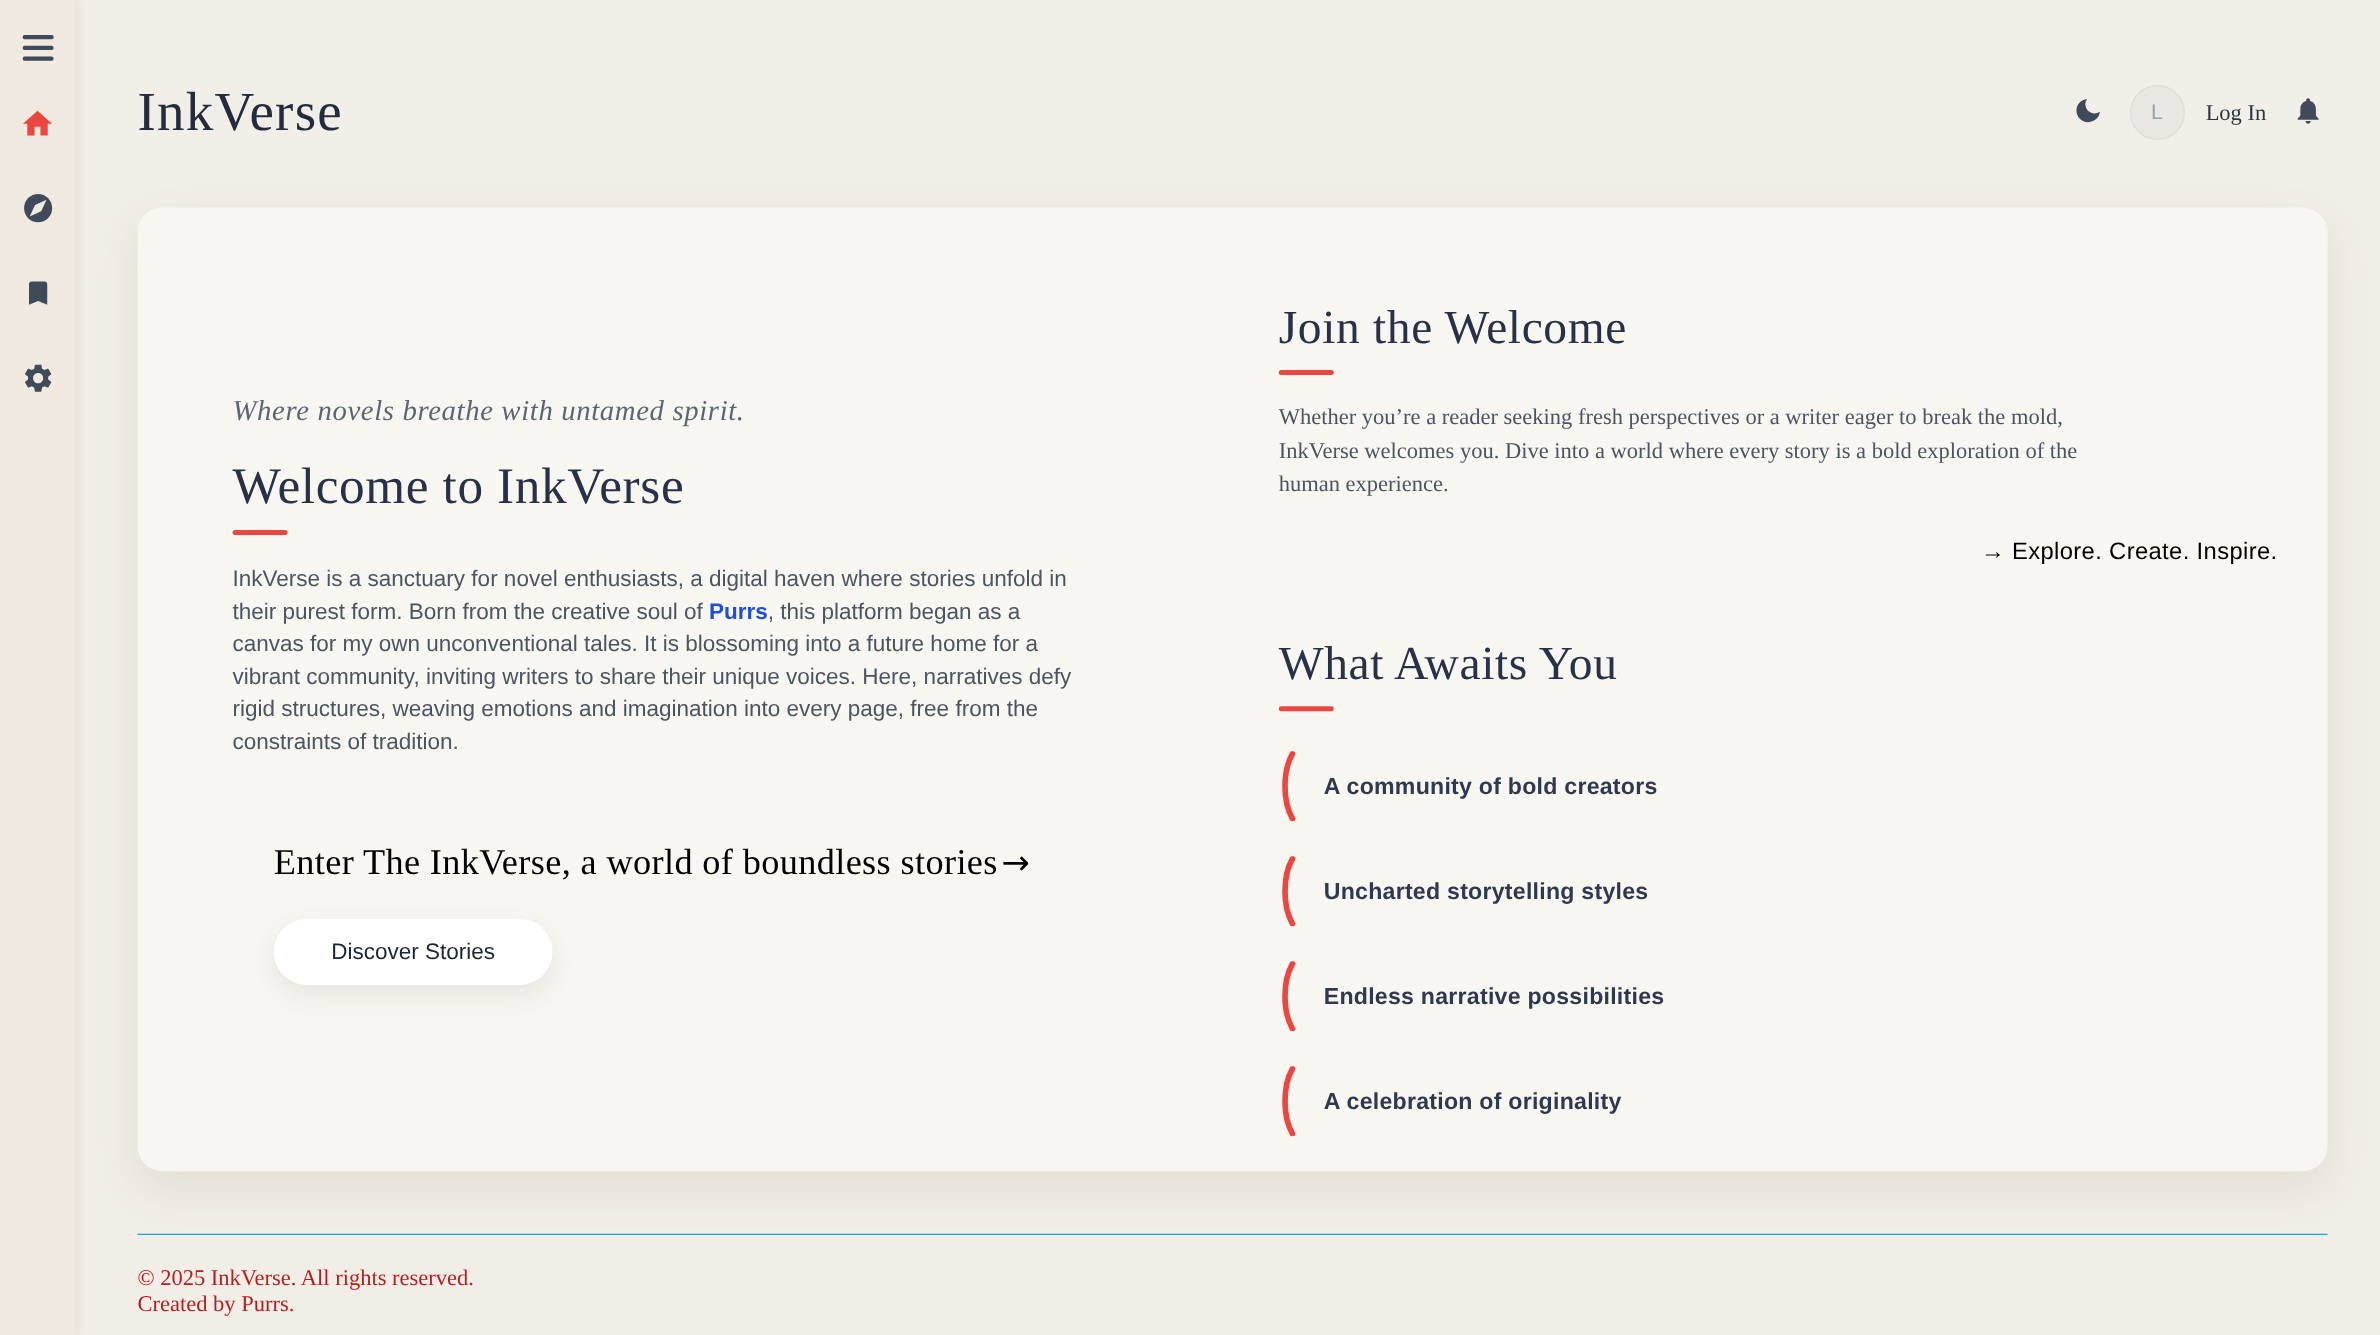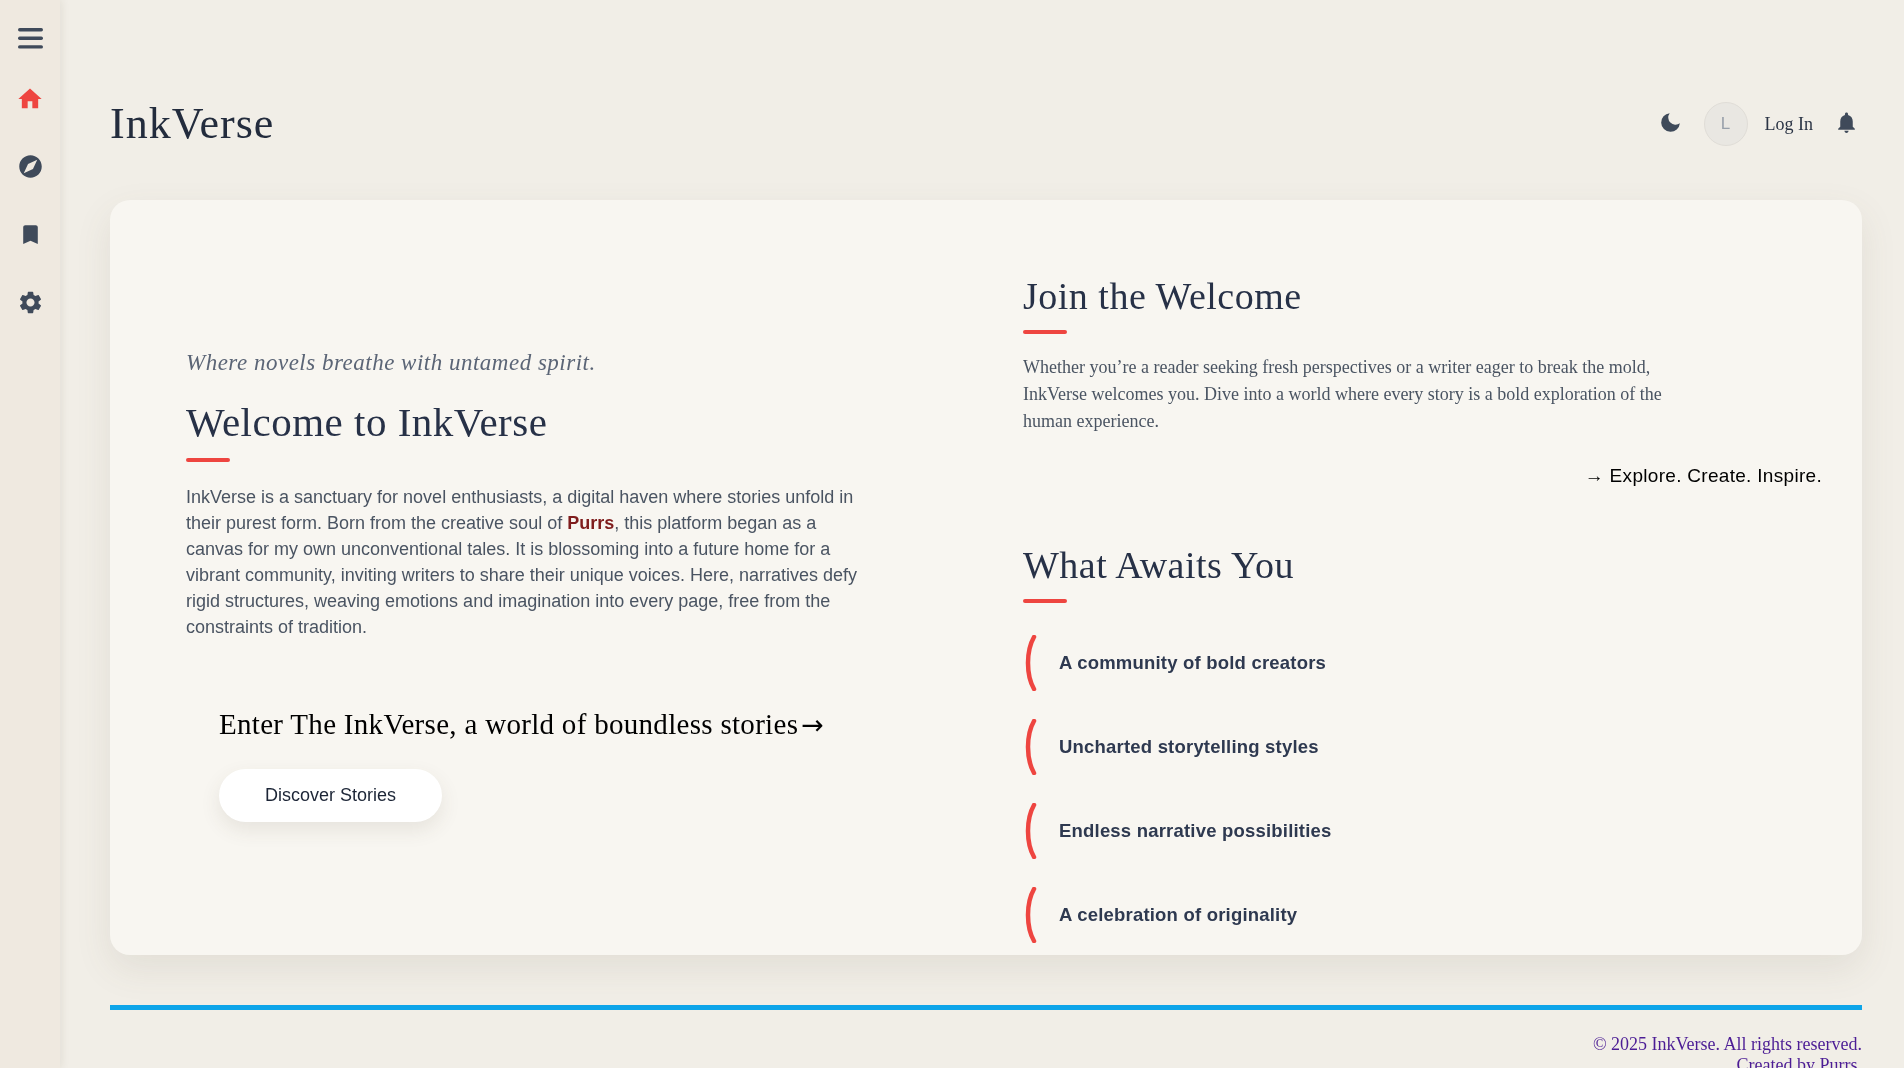--- a/index.html
+++ b/index.html
@@ -27,21 +27,21 @@
   .menu-btn { margin-top: 24px; }
   .side-nav { margin-top: 28px; display: flex; flex-direction: column; gap: 36px; }
   .side-icon { fill: #3f4a5a; }
   .side-icon.active { fill: #ee4540; }
 
   
   .page { flex: 1; display: flex; flex-direction: column; }
 
   .topbar {
     display: flex; justify-content: space-between; align-items: center;
-    padding: 92px 42px 0 50px;
+    padding: 58px 42px 0 50px;
   }
   .brand {
     font-family: "Liberation Serif", serif;
     font-size: 44px; font-weight: 500; letter-spacing: 1px;
     color: #232c3d; line-height: 64px;
   }
   .top-actions { display: flex; align-items: center; gap: 17px; }
   .avatar {
     width: 44px; height: 44px; border-radius: 50%;
     background: #e9e7e2; border: 1px solid #e0ddd7;
@@ -77,21 +77,21 @@
   }
   .welcome-h { font-size: 41px; margin-top: 22px; }
   .red-rule {
     width: 44px; height: 4px; background: #ee4540; border-radius: 2px;
     margin-top: 12px;
   }
   .body-copy {
     font-size: 18px; line-height: 26px; color: #4a5462;
     margin-top: 22px; max-width: 718px;
   }
-  .body-copy b { color: #7f1d1d; }
+  .body-copy b { color: #1d4ed8; }
   .cta-row {
     margin-top: 68px; margin-left: 33px;
     font-family: "Liberation Serif", serif;
     font-size: 29px; color: #000000; letter-spacing: 0.3px;
     display: flex; align-items: center; gap: 3px;
   }
   .cta-arrow { font-family: "DejaVu Sans", sans-serif; font-size: 27px; }
   .pill-btn {
     margin-top: 28px; margin-left: 33px;
     width: fit-content;
@@ -120,25 +120,25 @@
   }
   .bracket { flex: 0 0 14px; height: 56px; }
   .awaits-label {
     margin-left: 22px; font-size: 18.5px; font-weight: 700;
     color: #2e3950; letter-spacing: 0.2px;
   }
 
   
   .footer {
     margin: 50px 42px 0 50px;
-    border-top: 5px solid #0ea5e9;
+    border-top: 1px solid #0ea5e9;
     padding-top: 24px;
-    text-align: right;
-    font-family: "Liberation Serif", serif;
-    font-size: 18px; color: #4c1d95; line-height: 21px;
+    text-align: left;
+    font-family: "Liberation Serif", serif;
+    font-size: 18px; color: #b91c1c; line-height: 21px;
   }
 </style>
 </head>
 <body>
 
 <aside class="sidebar">
   <button class="icon-btn menu-btn">
     <span>
       <svg width="25" height="21" viewBox="0 0 25 21">
         <rect x="0" y="0" width="25" height="3.4" rx="1.7" fill="#3f4a5a"></rect>

